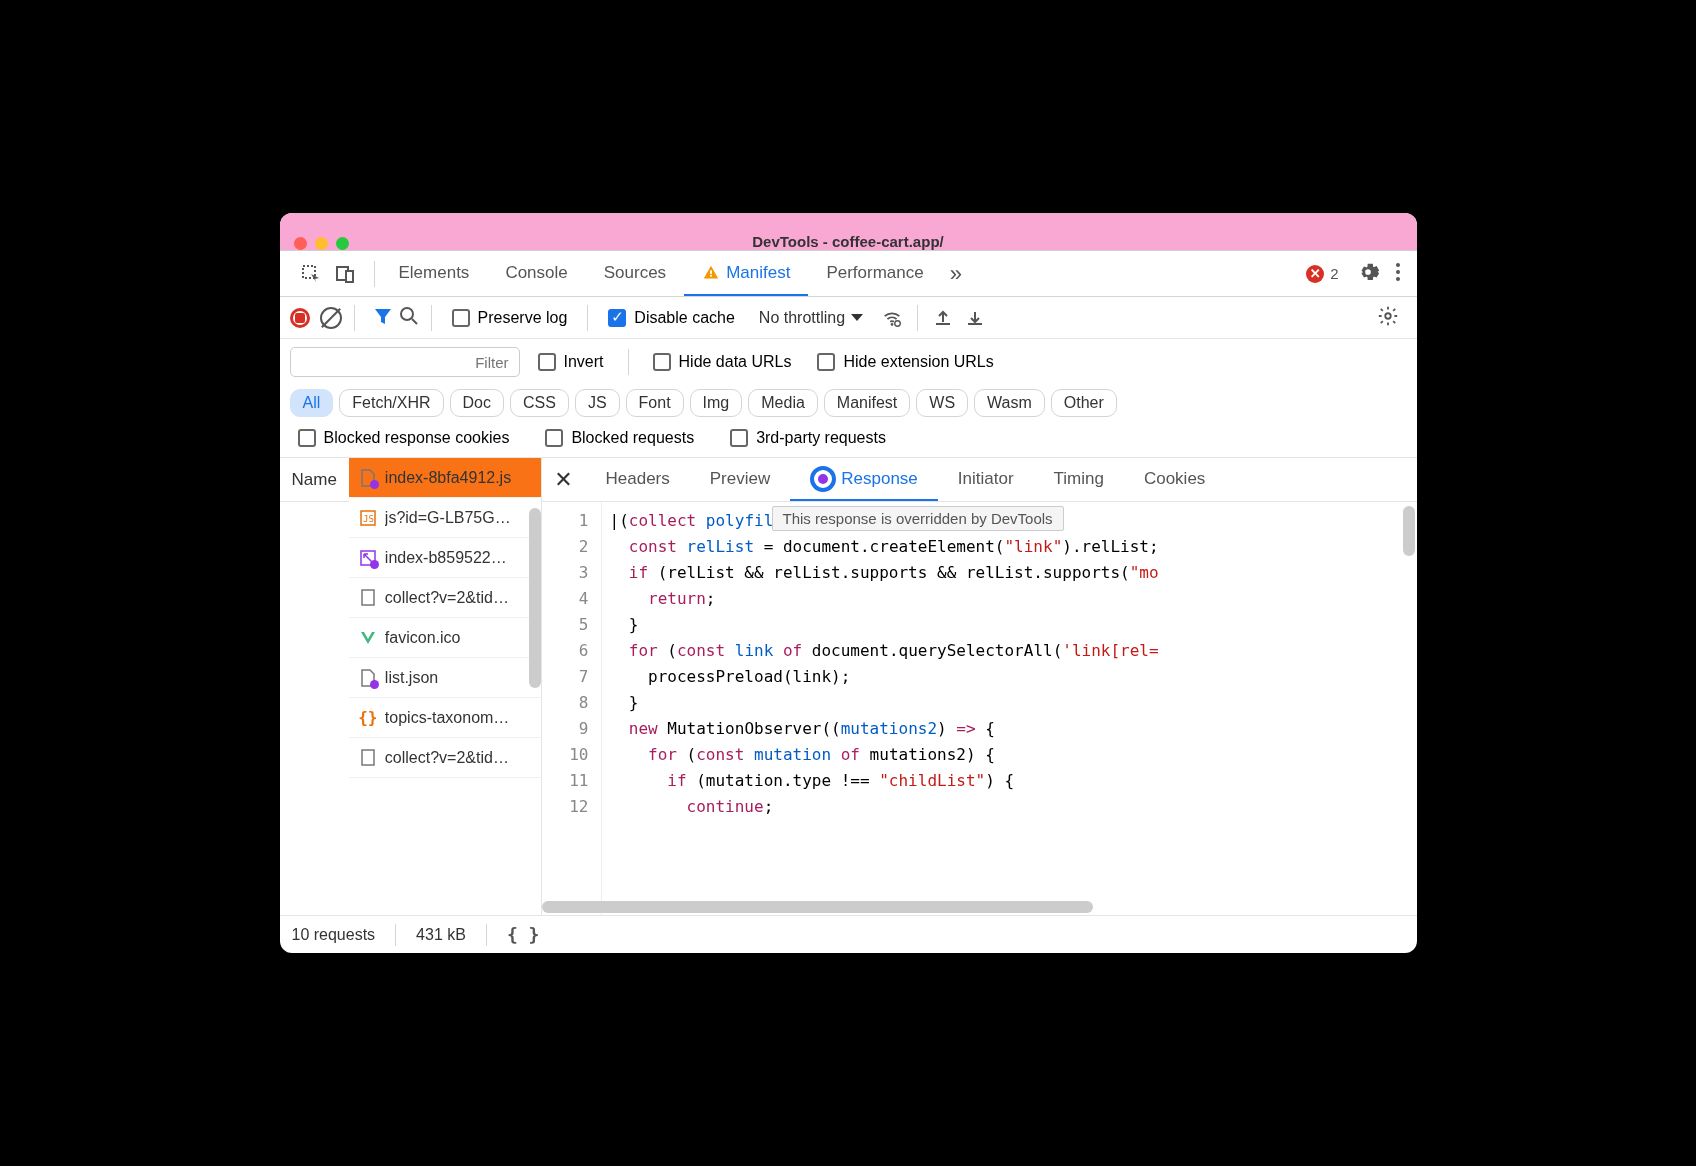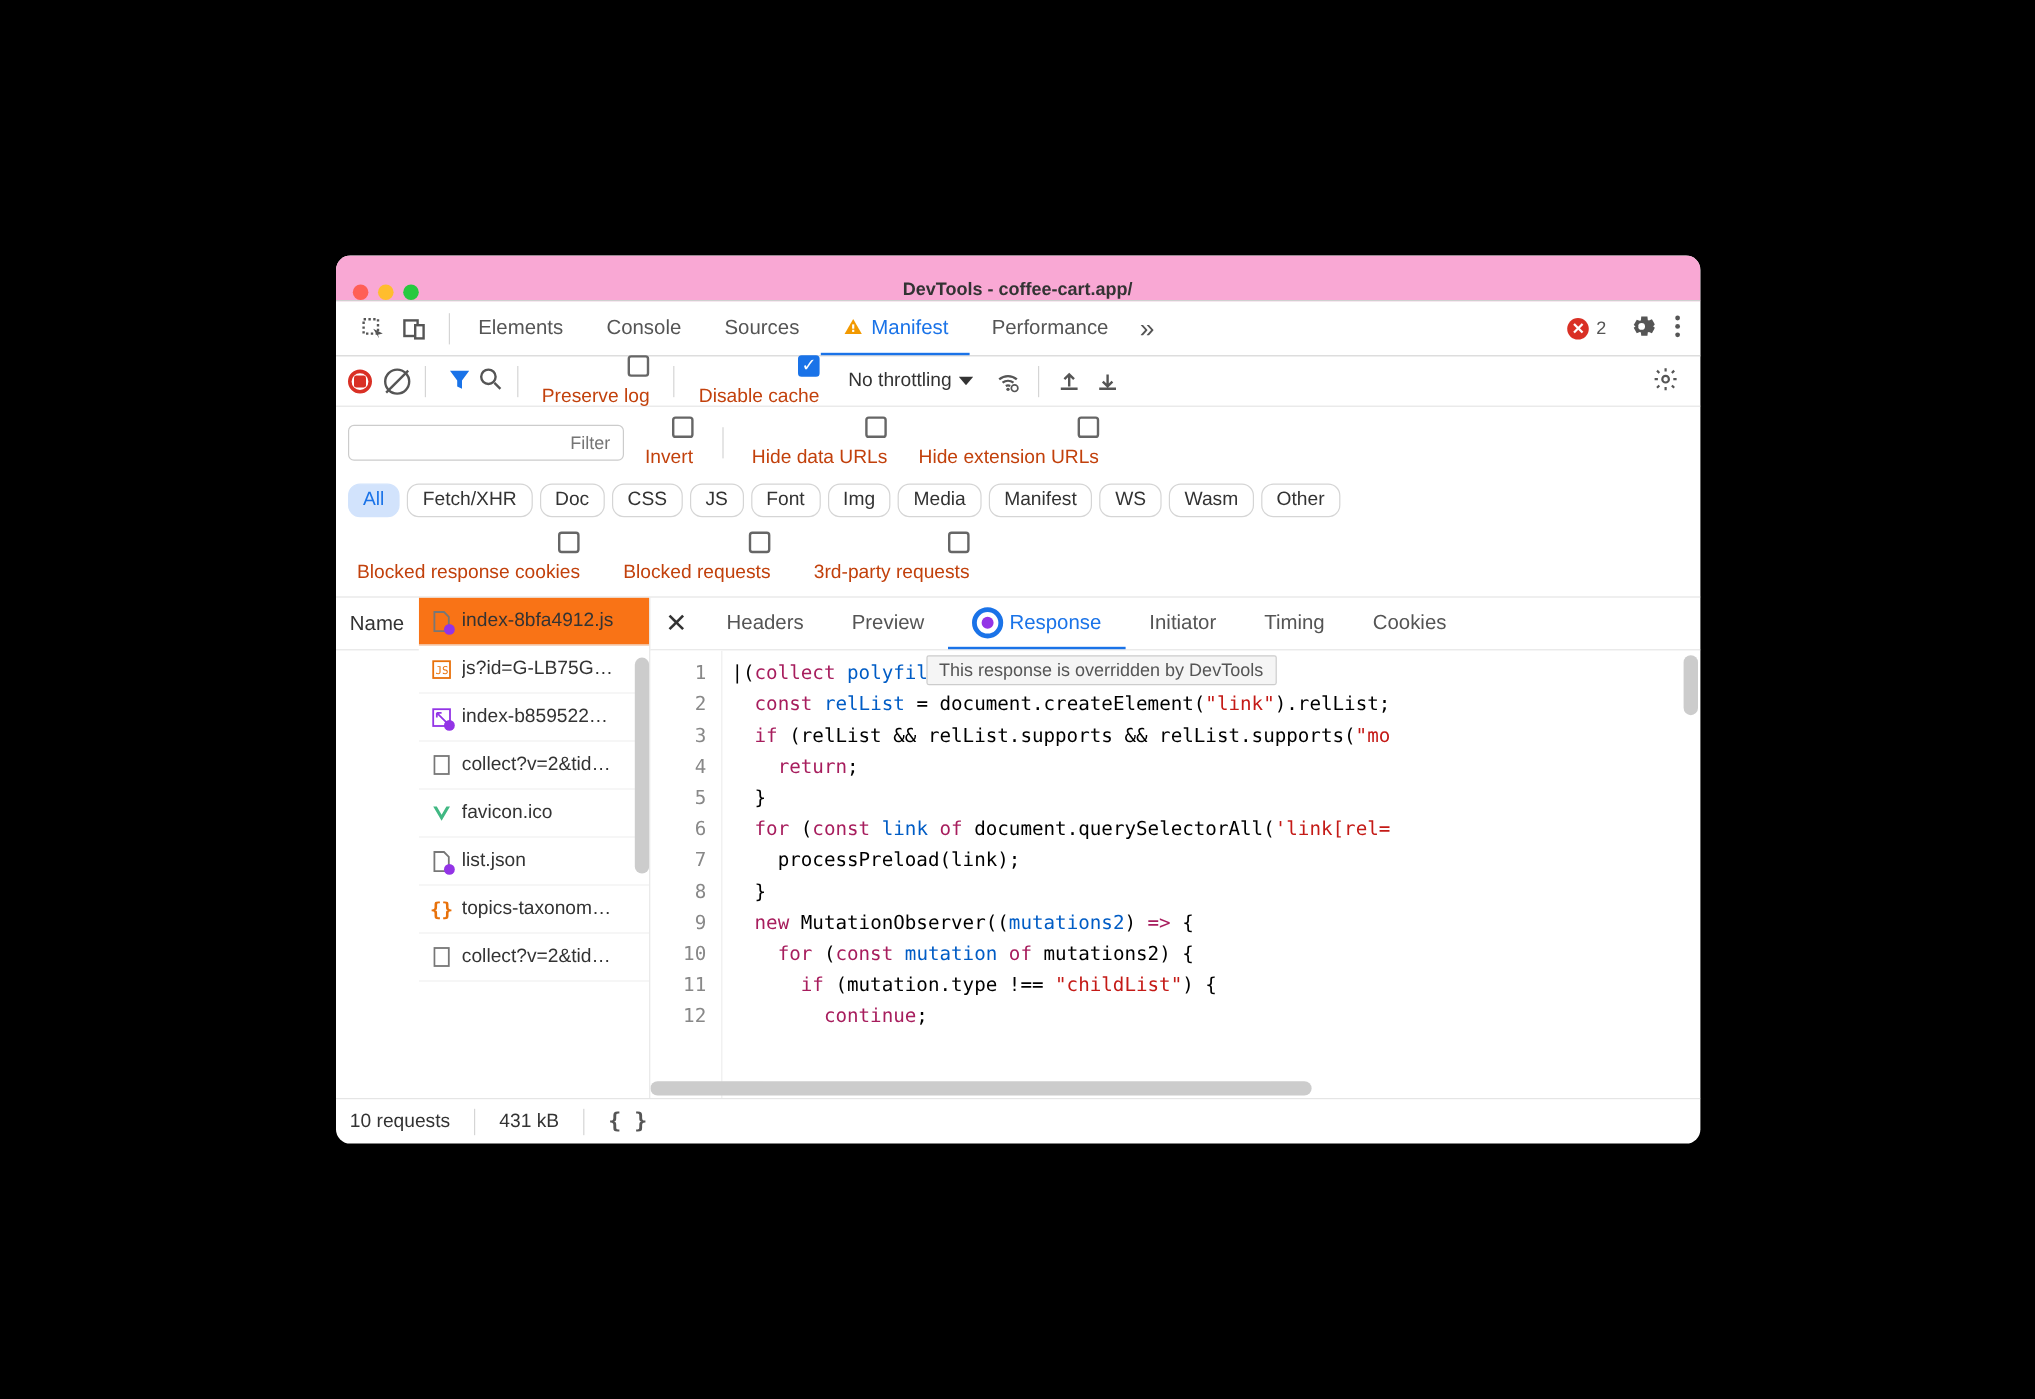--- a/index.html
+++ b/index.html
@@ -144,25 +144,24 @@
       width: 26px; height: 2px; background: #555;
       top: 50%; left: 50%;
       transform: translate(-50%, -50%) rotate(-45deg);
     }
     .funnel {
       color: #1a73e8; cursor: pointer;
       margin-left: 6px;
     }
     .search-icon { color: #555; cursor: pointer; }
     .check-row {
-      display: flex; align-items: flex-end; gap: 8px;
-      color: #c2410c; font-size: 16px;
+      display: flex; align-items: flex-start; gap: 8px;
+      color: #000000; font-size: 16px;
       padding: 0 8px;
       cursor: pointer;
-      flex-direction: column;
     }
     .custom-check {
       width: 18px; height: 18px;
       border: 2px solid #666;
       border-radius: 3px;
       display: inline-block;
     }
     .custom-check.checked {
       background: #1a73e8;
       border-color: #1a73e8;

